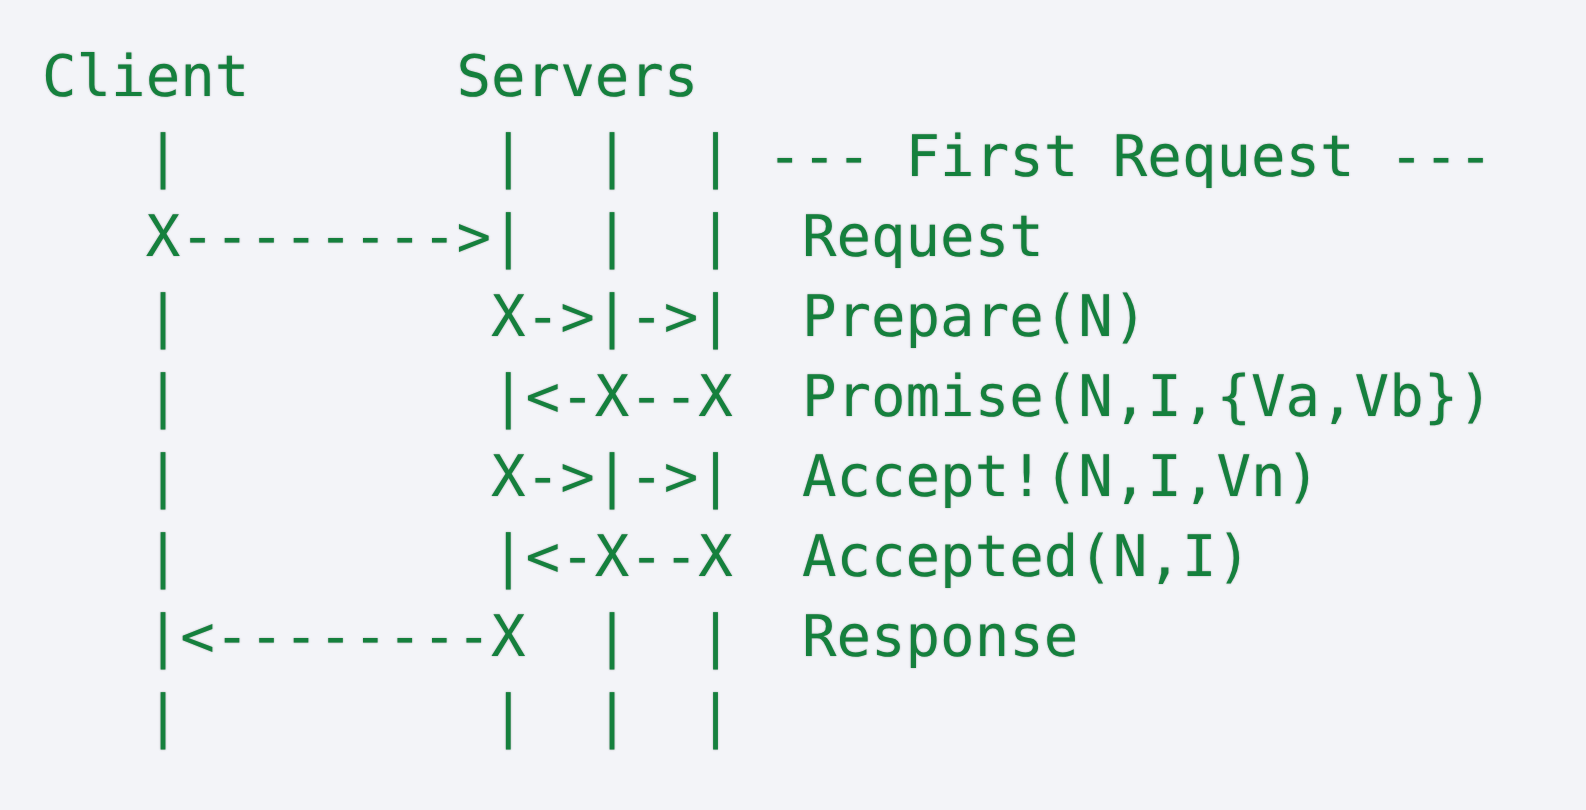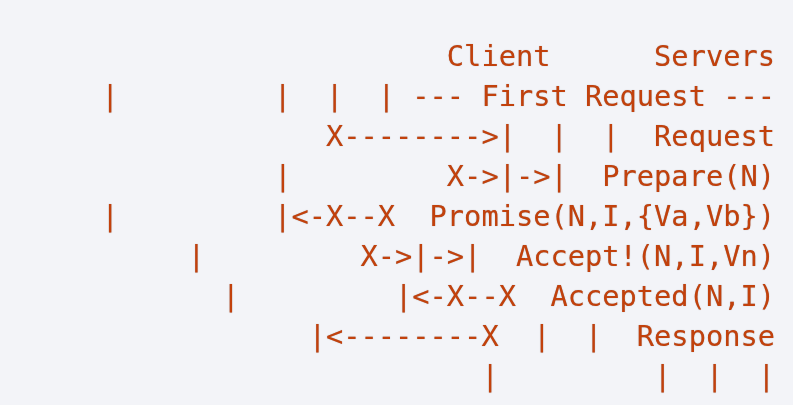--- a/index.html
+++ b/index.html
@@ -13,29 +13,28 @@
     background: #f3f4f8;
   }
   .diagram-wrap {
     position: absolute;
     top: 0;
     left: 0;
     width: 793px;
     height: 405px;
   }
   pre.ascii {
-    margin: 18px;
+    margin: 0;
     padding: 18px 0 0 21px;
     font-family: "DejaVu Sans Mono", "Liberation Mono", monospace;
     font-size: 28.7px;
     line-height: 40px;
-    color: #c2410c;
+    color: #15803d;
     text-shadow: 0 0 1px rgba(70,72,78,0.45);
     white-space: pre;
-    text-align: right;
   }
   .line {
     height: 40px;
     white-space: pre;
   }
 </style>
 </head>
 <body>
 
 <div class="diagram-wrap">

